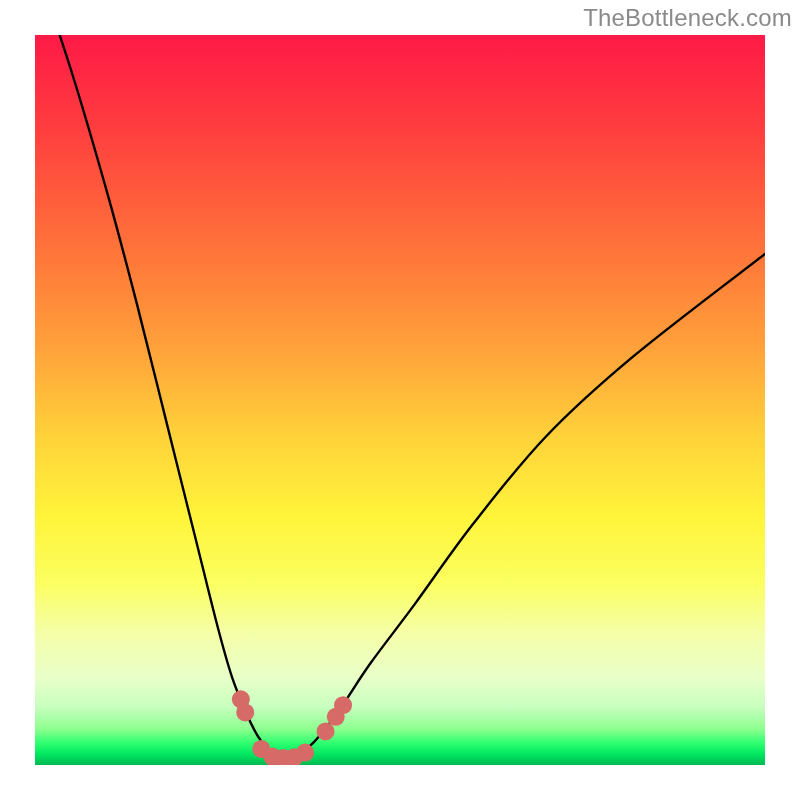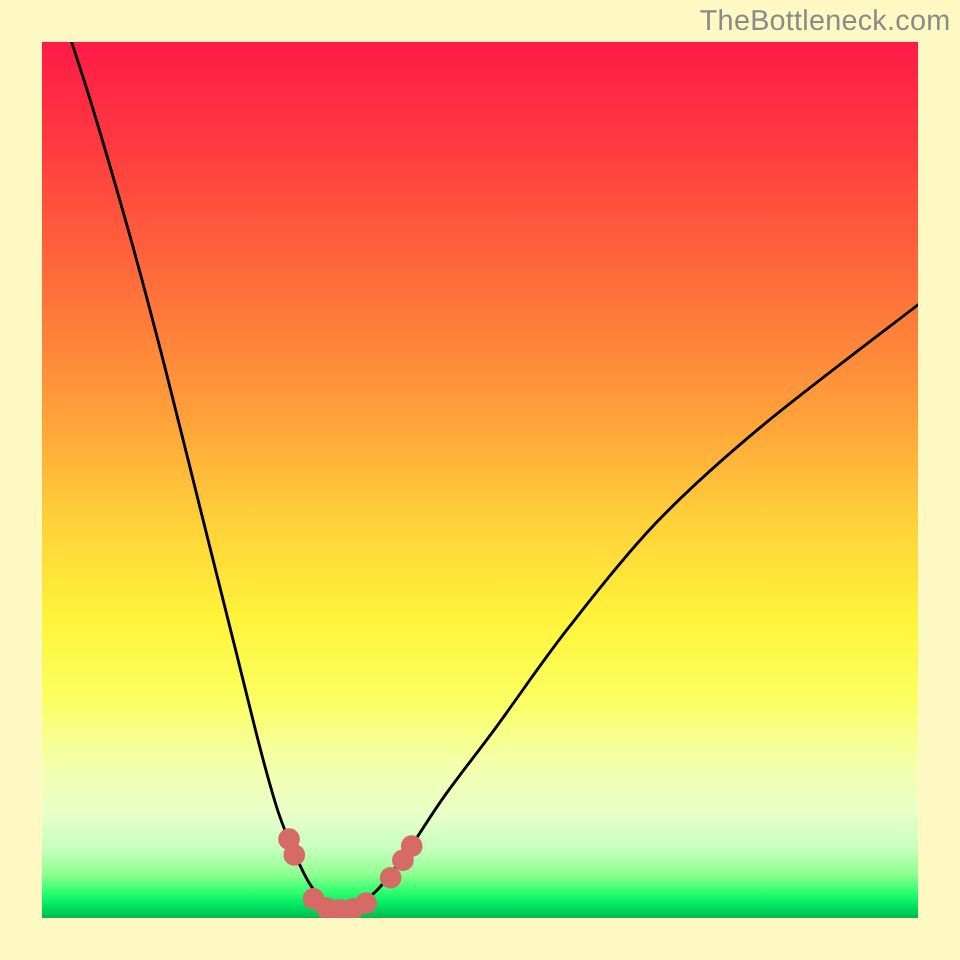--- a/index.html
+++ b/index.html
@@ -10,21 +10,21 @@
     overflow: hidden;
     background: #000;
     font-family: Arial, Helvetica, sans-serif;
   }
   .frame {
     position: absolute;
     left: 0;
     top: 0;
     width: 800px;
     height: 800px;
-    background: #fef9c3;
+    background: #ffffff;
   }
   .plot {
     position: absolute;
     left: 35px;
     top: 35px;
     width: 730px;
     height: 730px;
     background: linear-gradient(
       to bottom,
       #ff1a47 0%,

